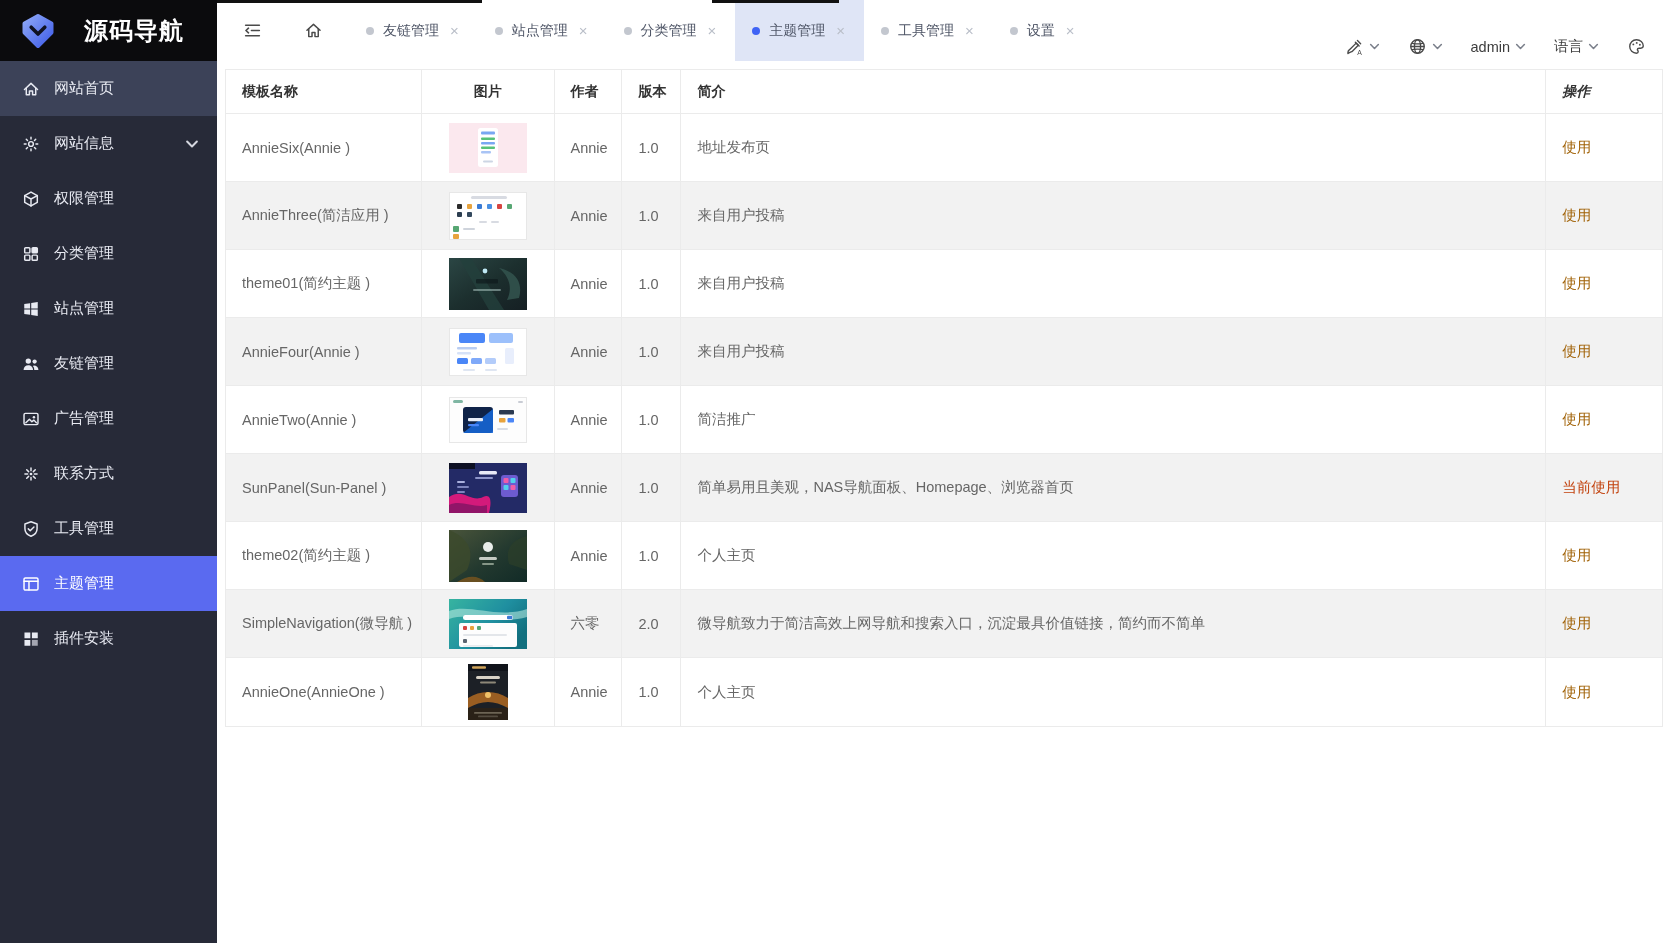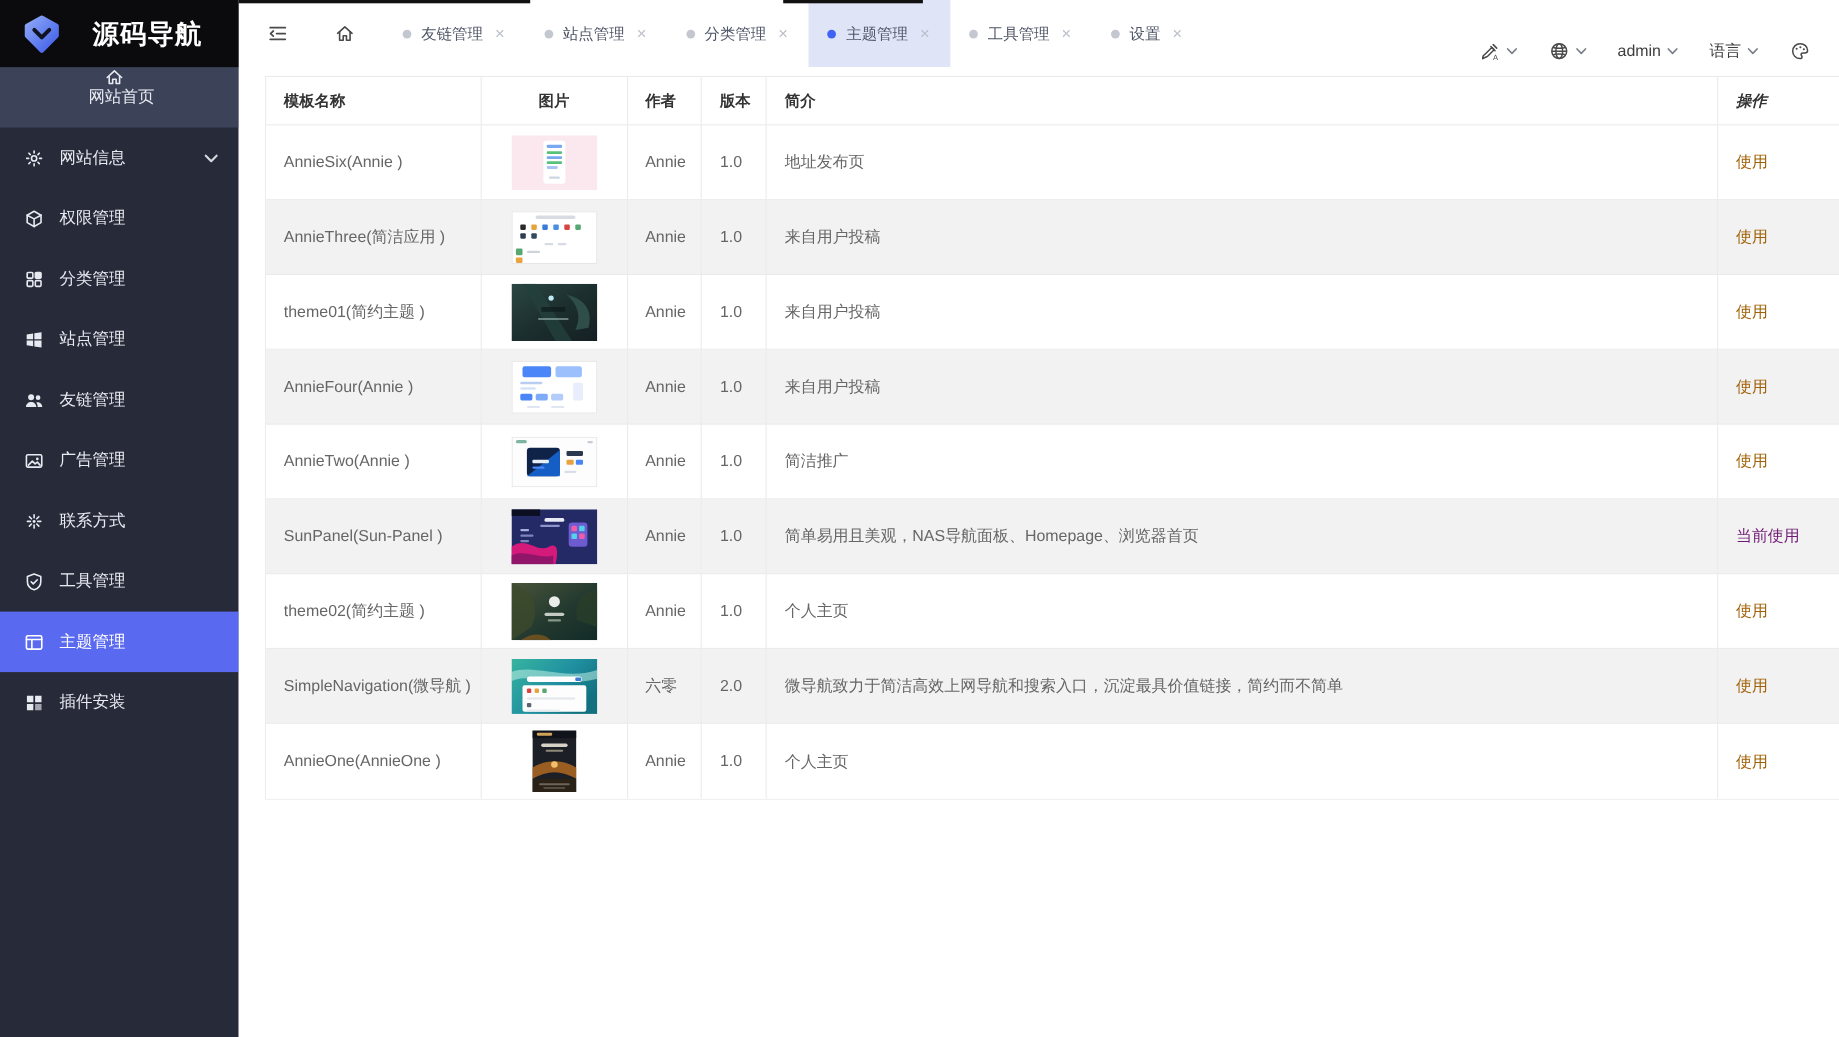--- a/index.html
+++ b/index.html
@@ -15,21 +15,21 @@
 
   
   .edge-strip { position:absolute; top:0; height:3px; background:#111; z-index:6; }
   .strip-a { left:217px; width:265px; }
   .strip-b { left:712px; width:127px; }
 
   
   .sidebar { position:absolute; left:0; top:61px; bottom:0; width:217px; background:#272a38; }
   .side-item { height:55px; display:flex; align-items:center; padding:0 18px 0 22px;
     color:#e8eaf2; font-size:15px; cursor:pointer; position:relative; }
-  .side-item.highlight { background:#3c4258;flex-direction:column; }
+  .side-item.highlight { background:#3c4258; }
   .side-item.active { background:#5a6af0; color:#fff; }
   .side-icon { width:18px; height:18px; margin-right:14px; display:inline-flex; }
   .side-icon svg { width:18px; height:18px; }
   .side-label { flex:1 1 auto; }
   .side-caret { width:14px; height:14px; display:inline-flex; opacity:.9; }
   .side-caret svg { width:14px; height:14px; }
 
   
   .topbar { position:absolute; left:217px; top:0; right:0; height:61px; background:#fff;
     display:flex; align-items:center; }
@@ -45,37 +45,37 @@
   .tab.active .tab-dot { background:#3f63f5; }
   .tab-label { font-size:14px; color:#4e5566; }
   .tab-close { font-size:15px; color:#b9bec8; line-height:1; padding:2px; }
   .tb-right { margin-left:auto; display:flex; align-items:center; gap:10px; padding-right:26px;margin-top:32px; }
   .tb-group { display:flex; align-items:center; gap:5px; cursor:pointer; color:#3d3d3d; }
   .tb-group .chev svg { width:11px; height:9px; color:#7a7f8a; }
   .tb-text { font-size:14.5px; color:#3d3d3d; }
   .tb-right .gap { width:8px; }
 
   
-  .main { position:absolute; left:217px; top:61px; right:0; bottom:0; background:#fff;padding-left:16px; }
+  .main { position:absolute; left:217px; top:61px; right:0; bottom:0; background:#fff; }
   .table { margin:8px 0 0 8px; width:1438px; border:1px solid #ebebeb; }
   .thead { display:flex; height:44px; }
   .th { display:flex; align-items:center; padding-left:16px; font-size:14px; font-weight:bold;
     color:#333; border-right:1px solid #ebebeb; border-bottom:1px solid #ebebeb; }
   .th:last-child { border-right:none;font-style:italic; }
   .tr { display:flex; height:68px; background:#fff; }
   .tbody .tr:nth-child(even) { background:#f2f2f2; }
   .td { display:flex; align-items:center; padding-left:16px; font-size:14.5px; color:#666;
     border-right:1px solid #ebebeb; border-bottom:1px solid #ebebeb; overflow:hidden; white-space:nowrap; }
   .td:last-child { border-right:none; }
   .tbody .tr:last-child .td { border-bottom:none; }
   .c0 { width:196px; } .c1 { width:133px; justify-content:center; padding-left:0; }
   .c2 { width:68px; } .c3 { width:59px; } .c4 { width:866px; } .c5 { width:116px; }
   .thumb { display:inline-flex; line-height:0; }
   .action { color:#a16207; cursor:pointer; }
-  .action.muted { color:#701a75; cursor:default; }
+  .action.muted { color:#c2410c; cursor:default; }
 </style>
 </head>
 <body>
 
 <div class="app">
 
   <div class="edge-strip strip-a"></div>
   <div class="edge-strip strip-b"></div>
 
   <div class="logo-bar">

